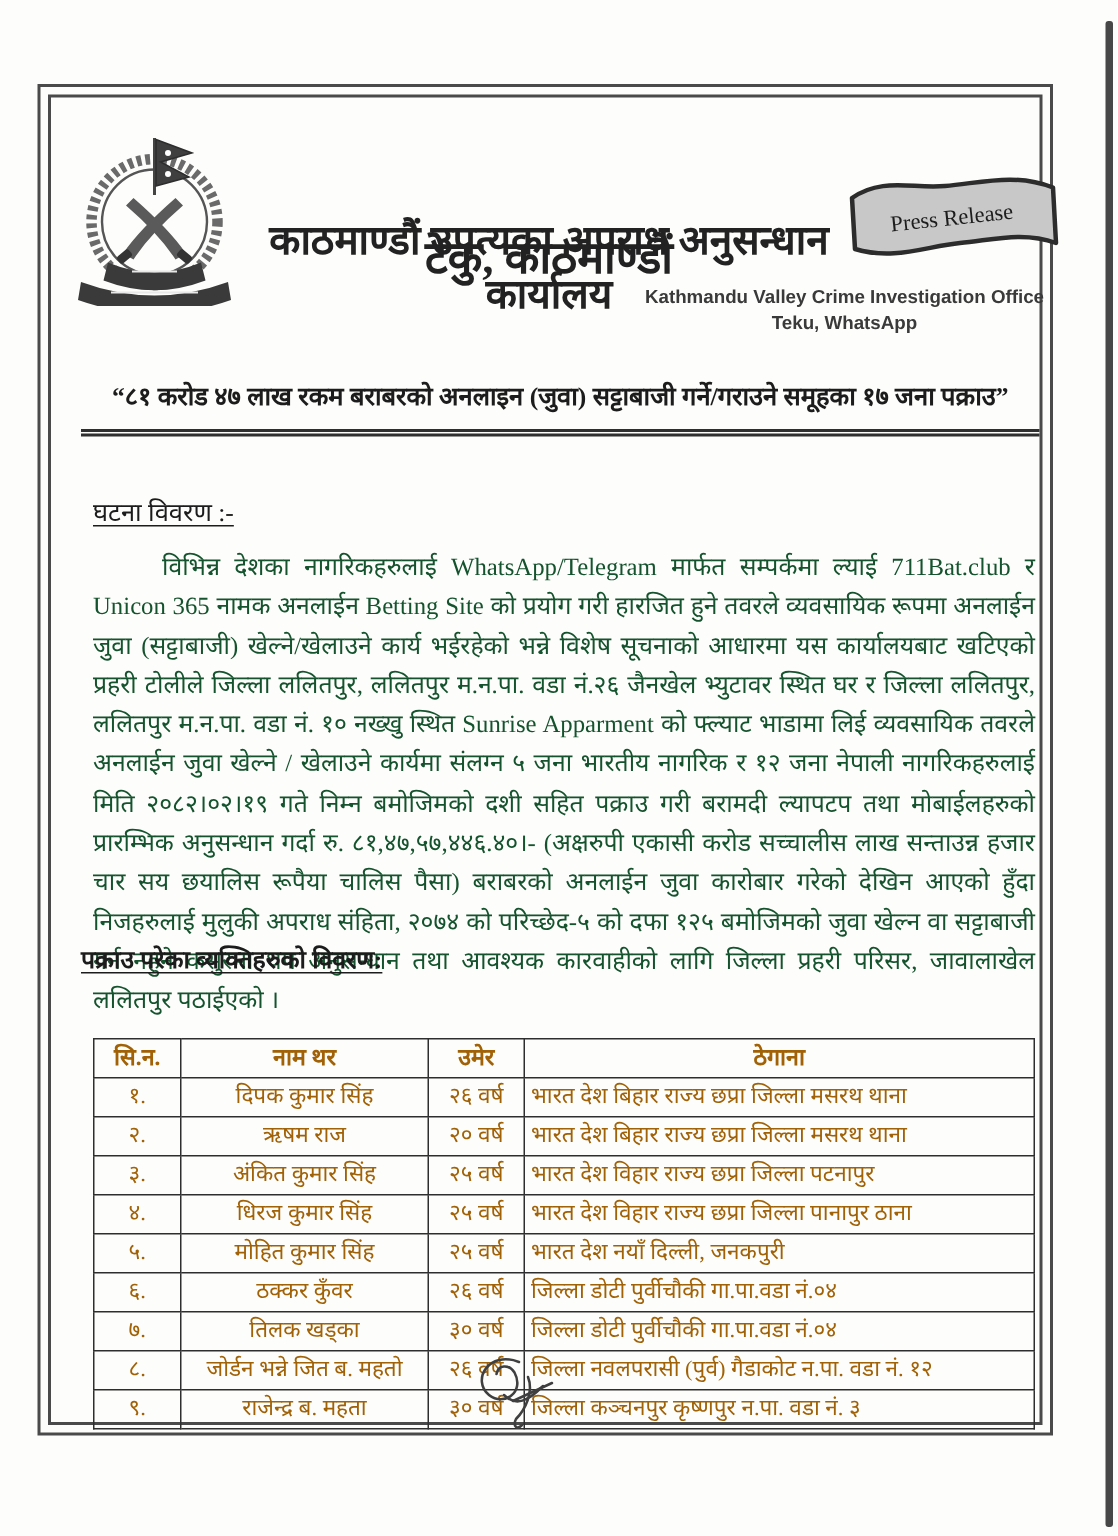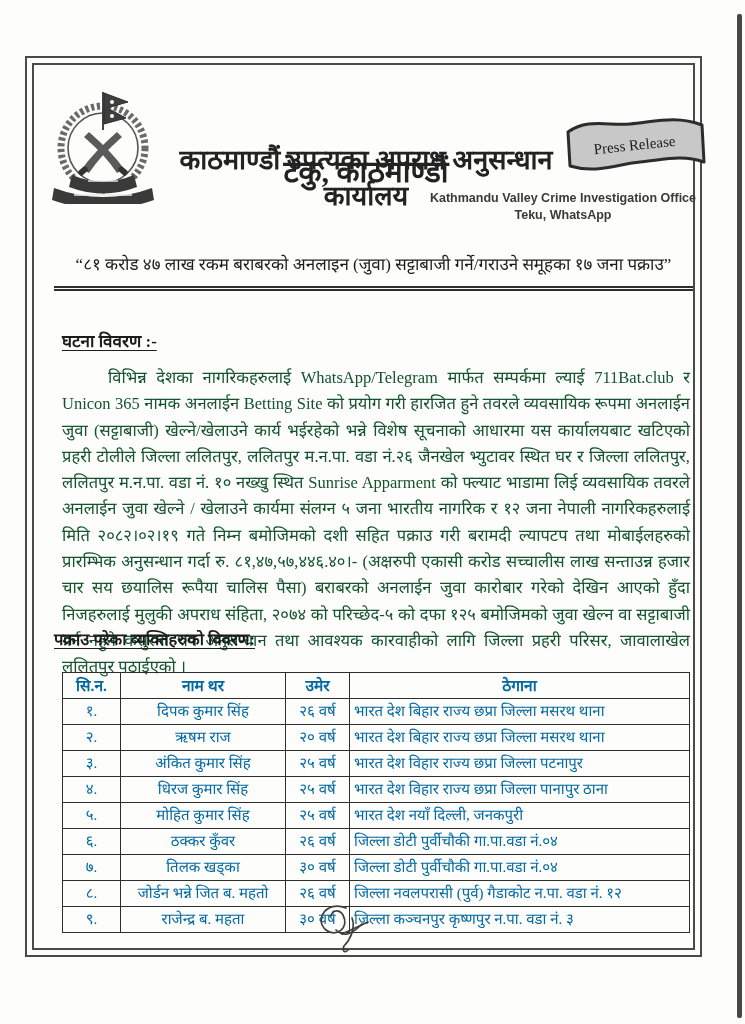--- a/index.html
+++ b/index.html
@@ -33,41 +33,41 @@
     text-align:center; font-size:30px; font-weight:bold; color:#222;
   }
   .stamp { position:absolute; left:560px; top:110px; width:150px; height:76px; }
   .office-en {
     position:absolute; left:416px; top:190px; width:294px;
     text-align:center; font-family:"Liberation Sans", sans-serif;
     font-weight:bold; font-size:12.5px; line-height:17px; color:#3a3a3a;
   }
   .headline {
     position:absolute; left:54px; top:252px; width:639px;
-    text-align:center; font-weight:normal; font-size:17px; line-height:1.55;
+    text-align:center; font-weight:bold; font-size:17px; line-height:1.55;
     padding-bottom:8px; border-bottom:5px double #2f2f2f; color:#1c1c1c;
   }
   .section-heading {
     position:absolute; left:62px; top:329px;
-    font-size:17px; font-weight:bold; text-decoration:underline;
+    font-size:17px; font-weight:normal; text-decoration:underline;
     text-underline-offset:3px; color:#1c1c1c;
   }
   .body-par {
     position:absolute; left:62px; top:365px; width:628px;
     font-size:16.5px; line-height:26.3px; text-align:justify;
     text-indent:46px; color:#14532d;
   }
   .table-heading {
     position:absolute; left:54px; top:627px; width:639px;
     text-align:left; font-weight:bold; font-size:16.5px;
     text-decoration:underline; text-underline-offset:3px; color:#1c1c1c;
   }
   table.people {
-    position:absolute; left:62px; top:672px; width:627px;
-    border-collapse:collapse; font-size:15px; color:#0369a1;
+    position:absolute; left:62px; top:692px; width:627px;
+    border-collapse:collapse; font-size:15px; color:#a16207;
     table-layout:fixed;
   }
   table.people th, table.people td {
     border:1.5px solid #2e2e2e; padding:2px 4px; line-height:21px;
     overflow:hidden; white-space:nowrap;
   }
   table.people th { font-weight:bold; text-align:center; font-size:15.5px; }
   col.c-sn  { width:58px; }
   col.c-nm  { width:165px; }
   col.c-ag  { width:64px; }

